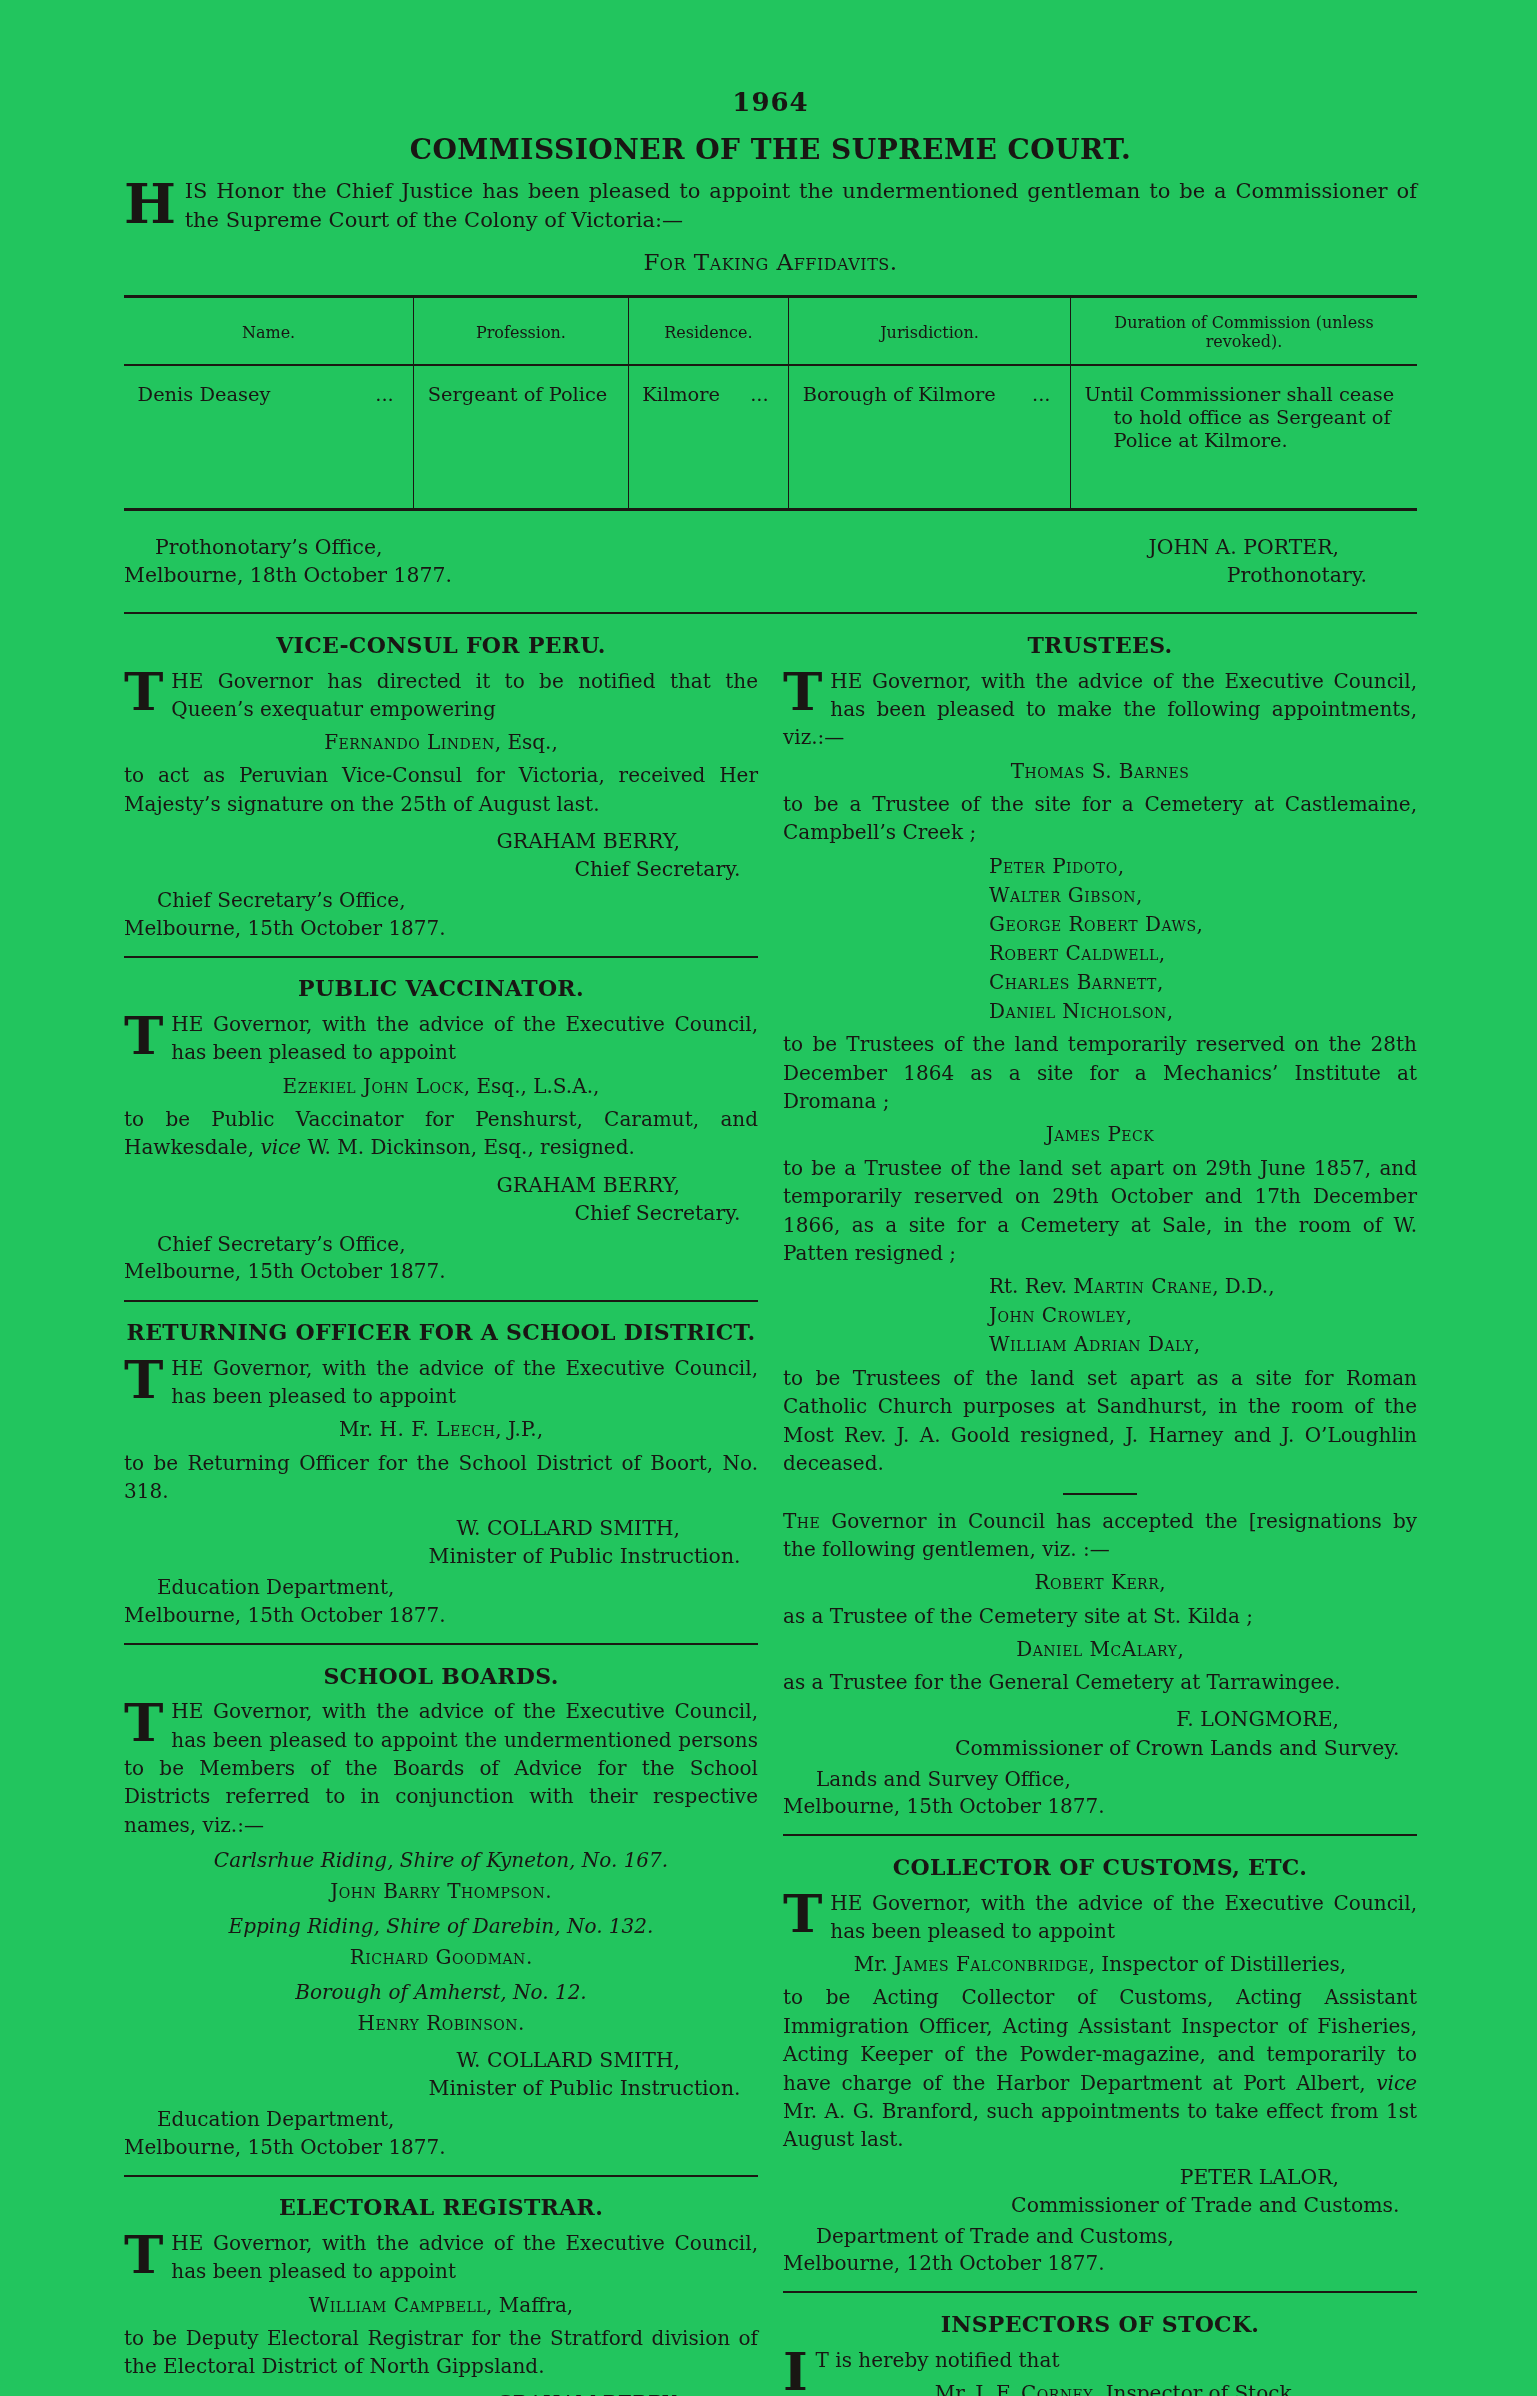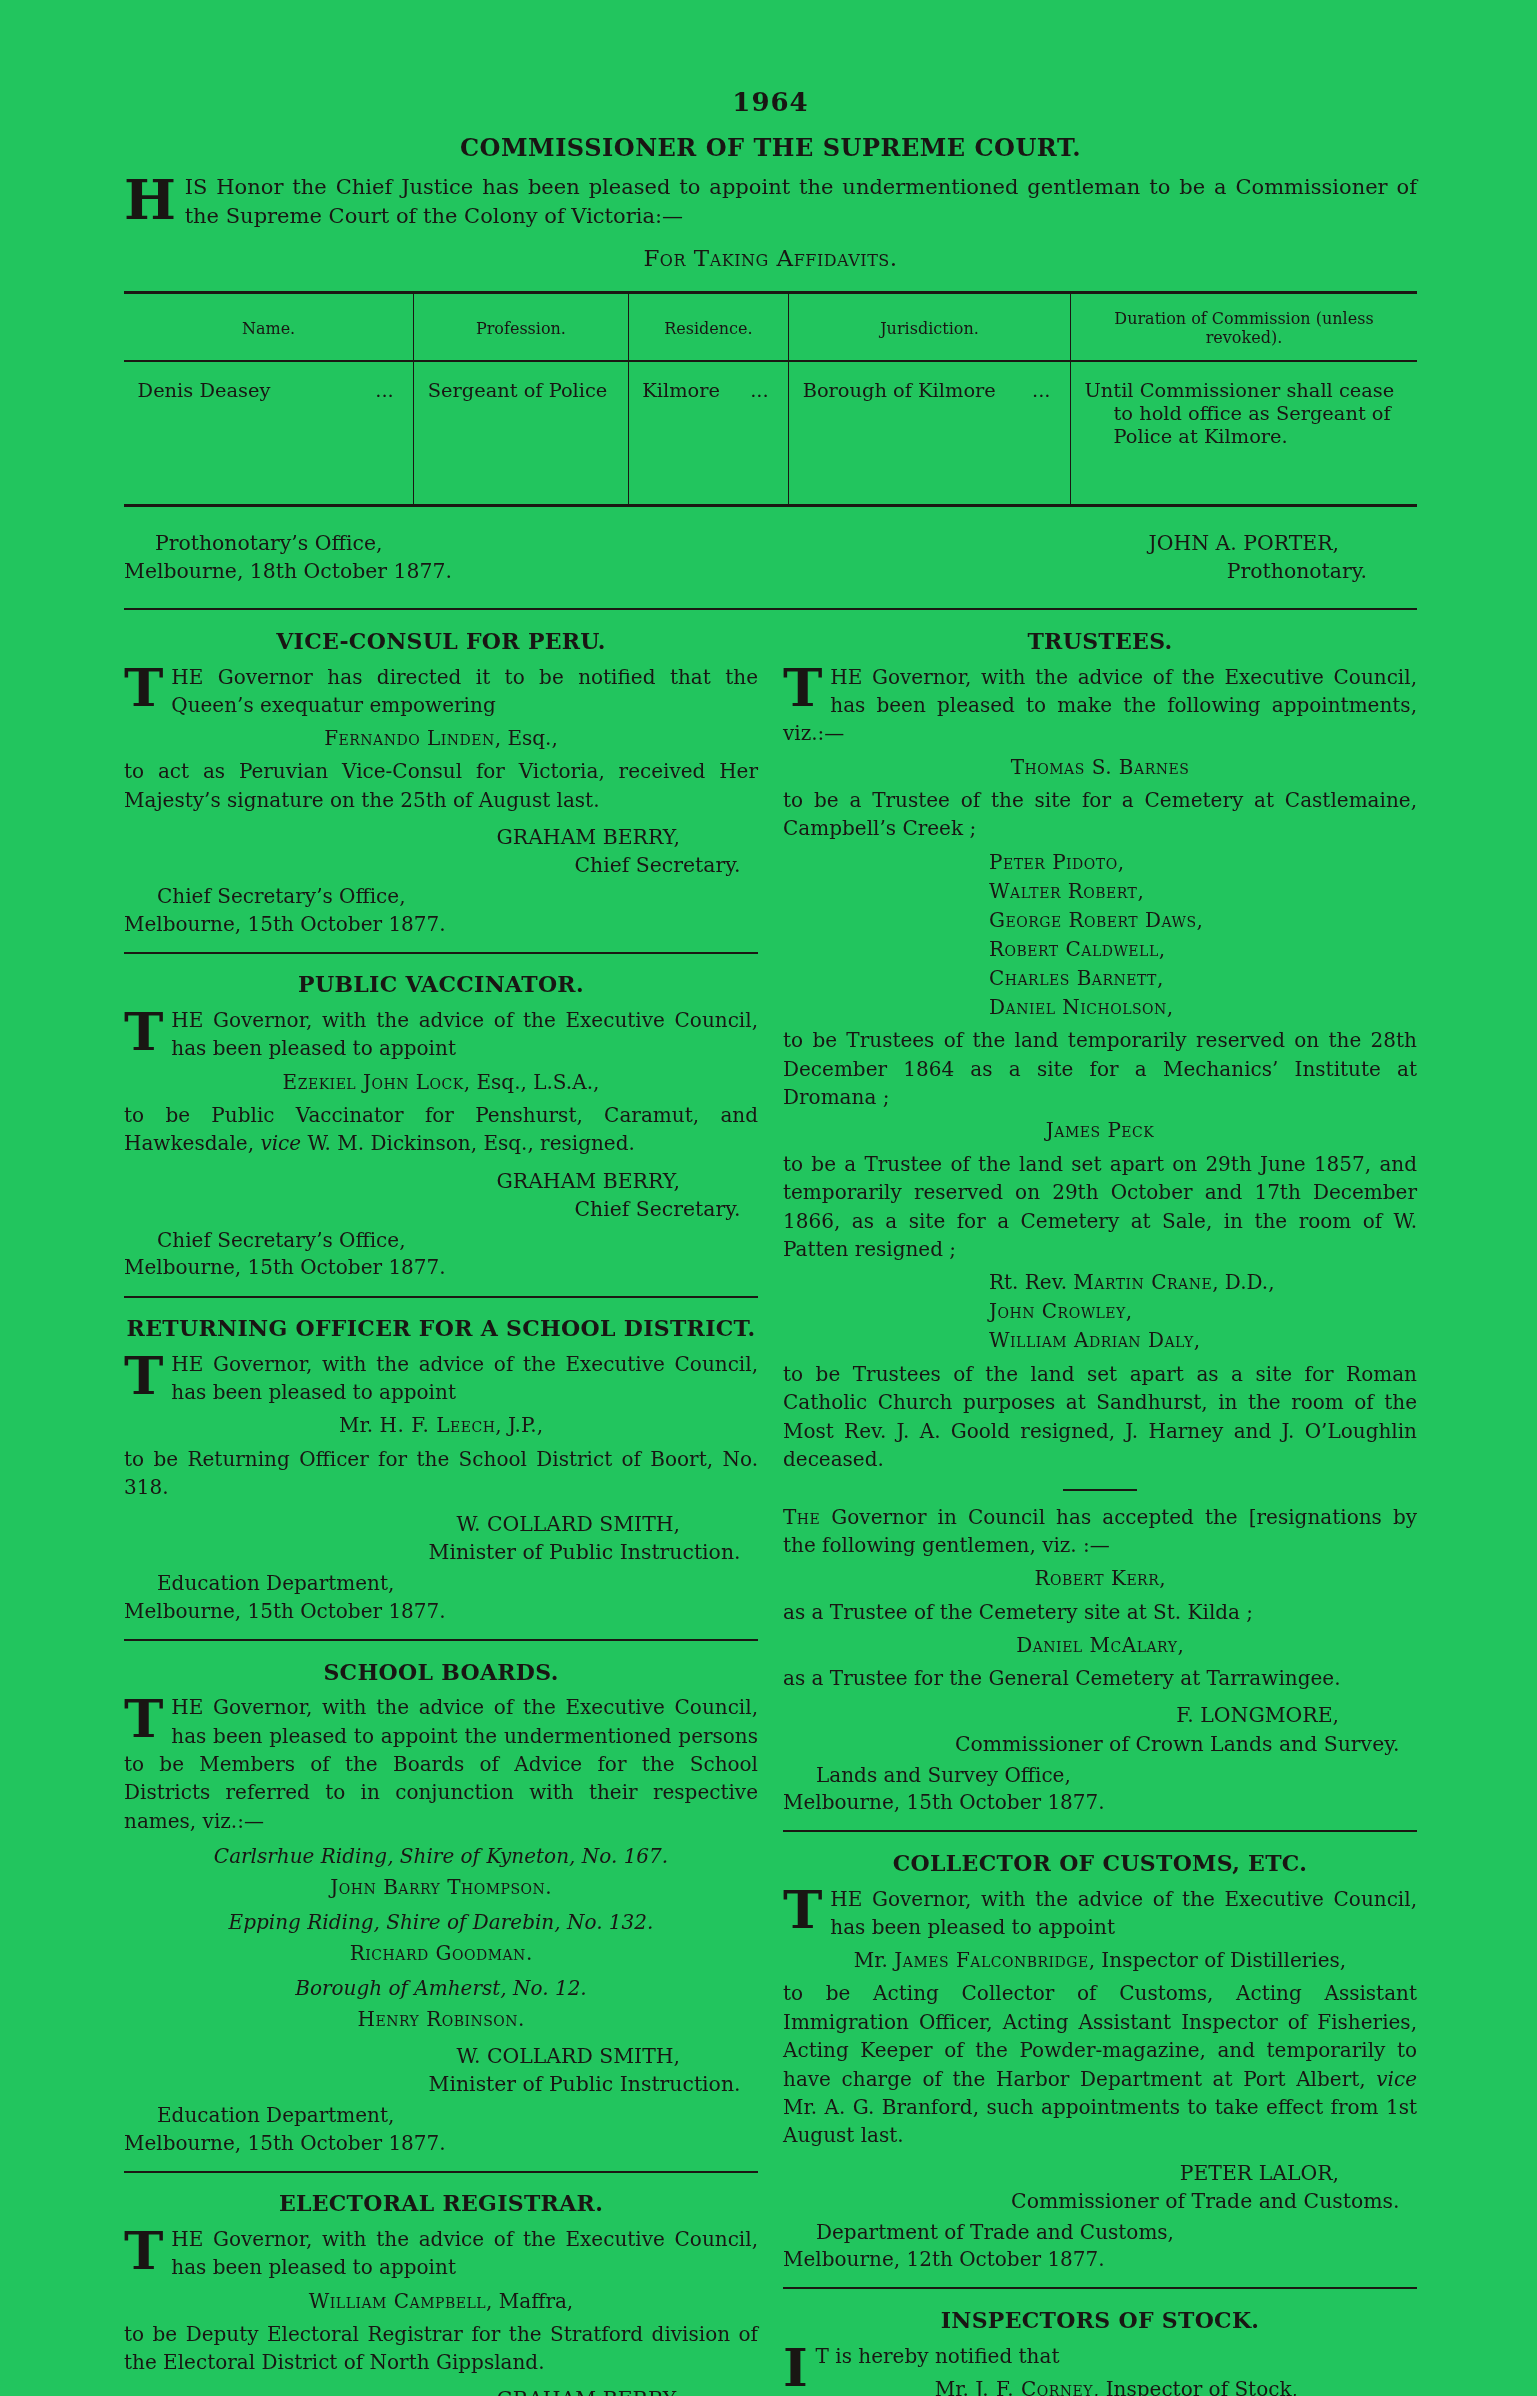--- a/index.html
+++ b/index.html
@@ -6,21 +6,21 @@
   html,body { margin:0; padding:0; background:#fcfbf7; }
   .page {
     width:1537px; height:2397px; overflow:hidden; position:relative;
     background:#22c55e; color:#191613;
     font-family:"DejaVu Serif","Liberation Serif",serif;
   }
   .content { padding:87px 120px 0 124px; }
 
   .page-number { text-align:center; font-size:26px; font-weight:700; letter-spacing:1px; }
 
-  .m-title { text-align:center; font-size:24px; font-weight:700; letter-spacing:0.5px; margin-top:15.5px; }
+  .m-title { text-align:center; font-size:28px; font-weight:700; letter-spacing:0.5px; margin-top:15.5px; }
 
   .intro { font-size:21px; line-height:1.38; text-align:justify; margin-top:11.6px; }
   .dropcap { float:left; font-size:55px; line-height:44px; margin:4.9px 8.7px 0 0; font-weight:700; }
 
   .subheading { text-align:center; font-variant:small-caps; font-size:23px; letter-spacing:1.5px; margin:13.6px 0 9.7px; }
 
   table.commission { width:100%; border-collapse:collapse; border-top:3.9px solid #1b1813; border-bottom:3.9px solid #1b1813; margin-top:20px; }
   table.commission th {
     font-size:16px; font-weight:400; padding:15.5px 7.8px 12.6px; border-bottom:2.9px solid #1b1813; text-align:center;
   }
@@ -206,21 +206,21 @@
           </section>
         </div>
       <div class="col" id="col-right">
           <section class="section">
             <div class="section-title">TRUSTEES.</div>
             <div class="par"><span class="dc2">T</span>HE Governor, with the advice of the Executive Council, has been pleased to make the following appointments, viz.:—</div>
             <div class="name-c"><span><span class="sc">Thomas S. Barnes</span></span></div>
             <div class="par">to be a Trustee of the site for a Cemetery at Castlemaine, Campbell’s Creek ;</div>
             <div class="names">
               <div><span><span class="sc">Peter Pidoto</span>,</span></div>
-              <div><span><span class="sc">Walter Robert</span>,</span></div>
+              <div><span><span class="sc">Walter Gibson</span>,</span></div>
               <div><span><span class="sc">George Robert Daws</span>,</span></div>
               <div><span><span class="sc">Robert Caldwell</span>,</span></div>
               <div><span><span class="sc">Charles Barnett</span>,</span></div>
               <div><span><span class="sc">Daniel Nicholson</span>,</span></div>
             </div>
             <div class="par">to be Trustees of the land temporarily reserved on the 28th December 1864 as a site for a Mechanics’ Institute at Dromana ;</div>
             <div class="name-c"><span><span class="sc">James Peck</span></span></div>
             <div class="par">to be a Trustee of the land set apart on 29th June 1857, and temporarily reserved on 29th October and 17th December 1866, as a site for a Cemetery at Sale, in the room of W. Patten resigned ;</div>
             <div class="names">
               <div><span>Rt. Rev. <span class="sc">Martin Crane</span>, D.D.,</span></div>

